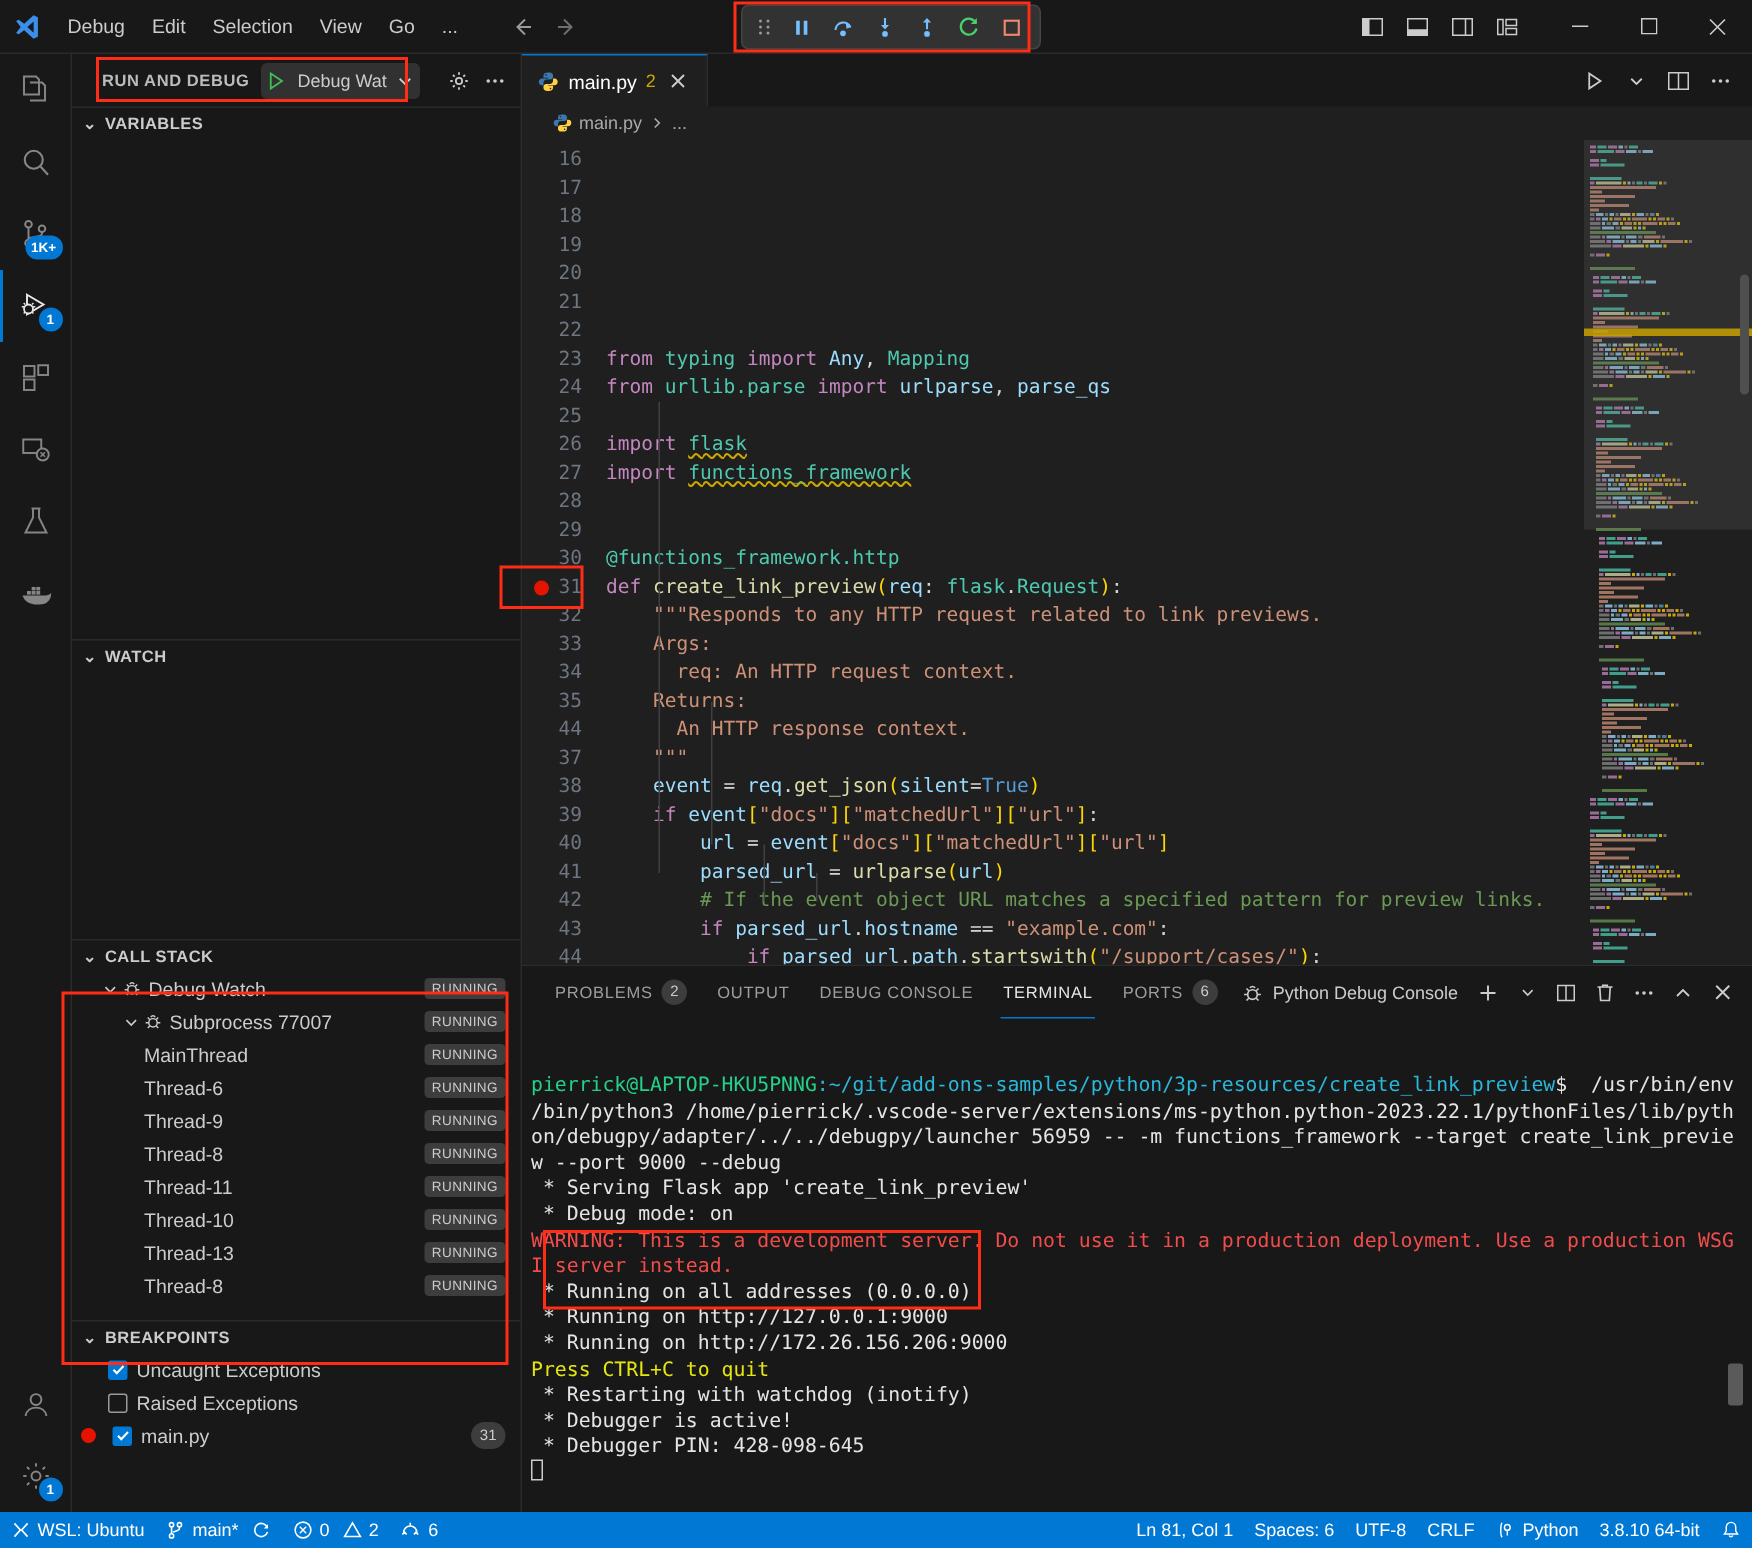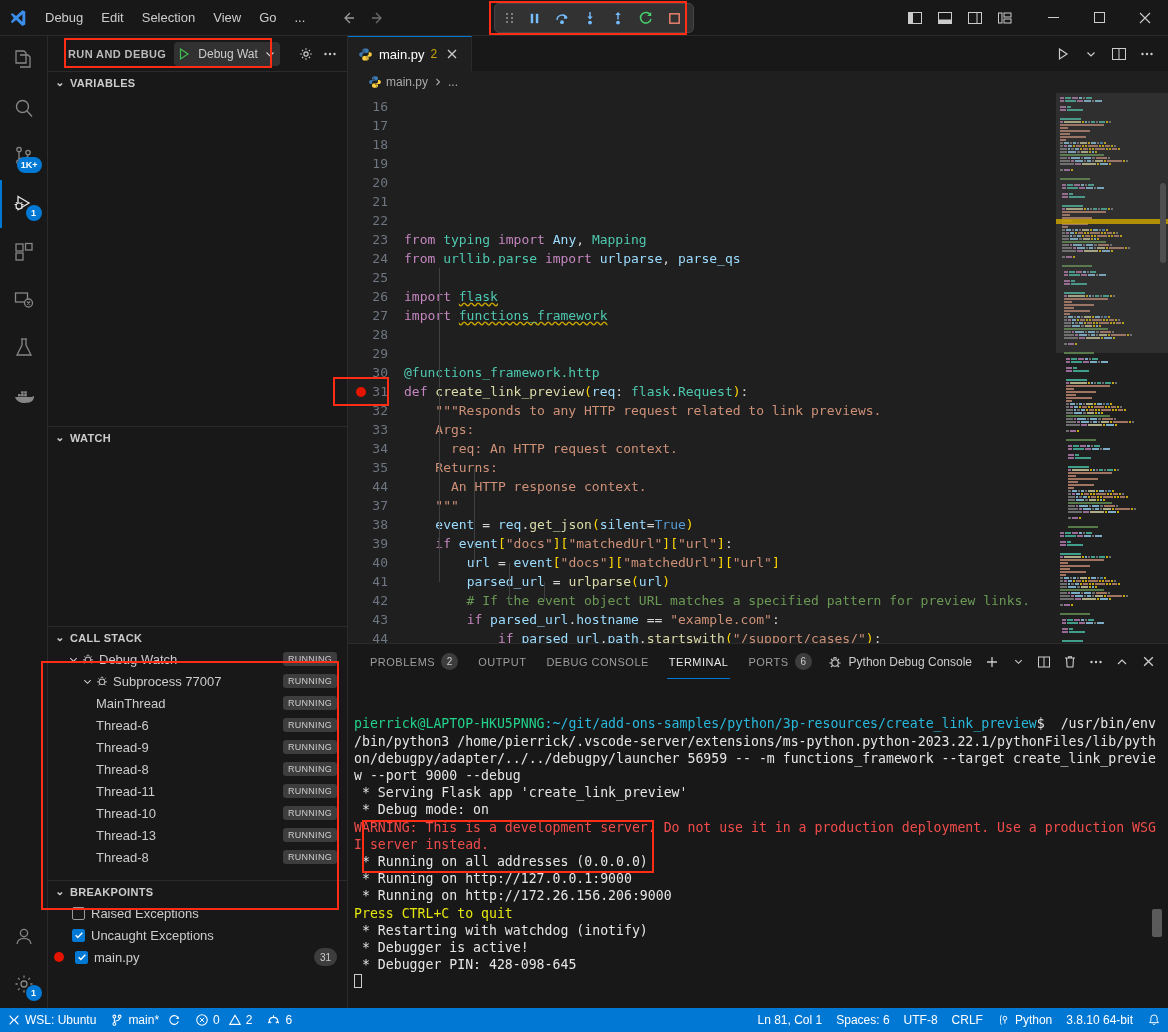--- a/index.html
+++ b/index.html
@@ -539,30 +539,30 @@
           </div>
       </div>
 
       <div class="pane-breakpoints">
         <div class="section-head">
           <span class="chev">⌄</span>
           <span>BREAKPOINTS</span>
         </div>
         <div id="bp-list">
             <div class="bp-row">
-              <span class="cbx"></span>
-              <span>Raised Exceptions</span>
-            </div>
-            <div class="bp-row">
               <span class="cbx checked">
                 <svg width="10" height="10" viewBox="0 0 12 12">
                   <path d="M2 6.2 4.6 9 10 3.2" fill="none" stroke="#fff" stroke-width="1.7"></path>
                 </svg>
               </span>
               <span>Uncaught Exceptions</span>
+            </div>
+            <div class="bp-row">
+              <span class="cbx"></span>
+              <span>Raised Exceptions</span>
             </div>
             <div class="bp-row">
               <span class="bp-dot"></span>
               <span class="cbx checked">
                 <svg width="10" height="10" viewBox="0 0 12 12">
                   <path d="M2 6.2 4.6 9 10 3.2" fill="none" stroke="#fff" stroke-width="1.7"></path>
                 </svg>
               </span>
               <span>main.py</span>
               <span class="bp-line-badge">31</span>

